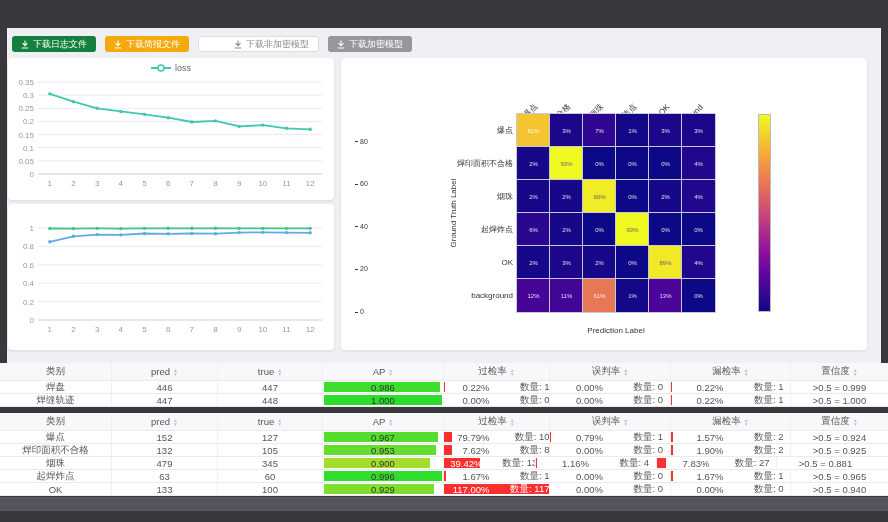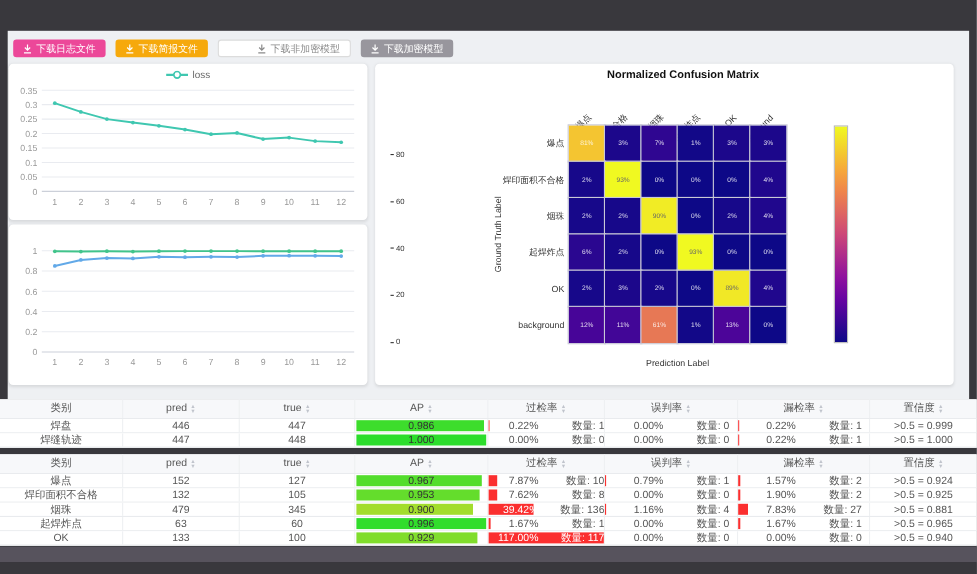--- a/index.html
+++ b/index.html
@@ -5,21 +5,21 @@
   * { margin:0; padding:0; box-sizing:border-box; }
   html,body { width:888px; height:522px; overflow:hidden; }
   body { position:relative; background:#39383d; font-family:"Liberation Sans","DejaVu Sans",sans-serif; }
 
   .panel-top { position:absolute; left:7px; top:28px; width:874px; height:335px; background:#eef0f3; }
 
   
   .toolbar { position:absolute; left:5px; top:8px; display:flex; gap:9px; }
   .btn { height:16px; display:flex; align-items:center; gap:4px; padding:0 9px; border:none; border-radius:3px;
          font-size:9px; font-family:inherit; cursor:pointer; white-space:nowrap; }
-  .btn.green { background:#ec4899; color:#fff; }
+  .btn.green { background:#15803d; color:#fff; }
   .btn.orange { background:#f6a90c; color:#fff; }
   .btn.plain { background:#fff; color:#8a8a8a; border:1px solid #dcdcdc;padding-left:35px; }
   .btn.gray { background:#98969d; color:#fff; }
 
   
   .card { position:absolute; background:#fff; border-radius:4px; box-shadow:0 1px 3px rgba(0,0,0,.10); }
   #card-loss { left:1px; top:30px; width:326px; height:142px; }
   #card-map  { left:1px; top:176px; width:326px; height:146px; }
   #card-cm   { left:334px; top:30px; width:526px; height:292px; }
 
@@ -197,21 +197,20 @@
         <circle cx="183.83333333333334" cy="13.52000000000001" r="1.7" fill="#62a9e8"></circle>
         <circle cx="207.5" cy="13.704000000000008" r="1.7" fill="#62a9e8"></circle>
         <circle cx="231.16666666666666" cy="12.600000000000009" r="1.7" fill="#62a9e8"></circle>
         <circle cx="254.83333333333334" cy="12.415999999999997" r="1.7" fill="#62a9e8"></circle>
         <circle cx="278.5" cy="12.600000000000009" r="1.7" fill="#62a9e8"></circle>
         <circle cx="302.1666666666667" cy="12.784000000000006" r="1.7" fill="#62a9e8"></circle>
       </svg>
   </div>
 
   <div class="card" id="card-cm">
-    <div class="cm-title">Normalized Confusion Matrix</div>
     <div id="cm-area">
         <div class="cm-row-label" style="top: 56px; height: 33px; line-height: 33px;">爆点</div>
         <div class="cm-col-anchor" style="left: 196px; top: 51px;">
           <span>爆点</span>
         </div>
         <div class="cm-row-label" style="top: 89px; height: 33px; line-height: 33px;">焊印面积不合格</div>
         <div class="cm-col-anchor" style="left: 229px; top: 51px;">
           <span>焊印面积不合格</span>
         </div>
         <div class="cm-row-label" style="top: 122px; height: 33px; line-height: 33px;">烟珠</div>
@@ -419,21 +418,21 @@
         <div class="td" style="width: 105px;">127</div>
         <div class="td" style="width: 121px;">
           <div class="ap-wrap">
             <div class="ap-bar" style="width: 96.7%; background: rgb(83, 221, 44);"></div>
             <div class="ap-label">0.967</div>
           </div>
         </div>
         <div class="td" style="width: 106px;">
           <div class="rate-bar" style="width: 7.87%;"></div>
           <div class="rate-text">
-            <span class="rate-pct">7.87%</span>
+            <span class="rate-pct">79.79%</span>
             <span class="rate-count">数量: 10</span>
           </div>
         </div>
         <div class="td" style="width: 121px;">
           <div class="rate-bar" style="width: 0.79%;"></div>
           <div class="rate-text">
             <span class="rate-pct">0.79%</span>
             <span class="rate-count">数量: 1</span>
           </div>
         </div>
@@ -481,21 +480,21 @@
       <div class="tr body">
         <div class="td" style="width: 112px;">烟珠</div>
         <div class="td" style="width: 106px;">479</div>
         <div class="td" style="width: 105px;">345</div>
         <div class="td" style="width: 121px;">
           <div class="ap-wrap">
             <div class="ap-bar" style="width: 90%; background: rgb(162, 221, 44);"></div>
             <div class="ap-label">0.900</div>
           </div>
         </div>
-        <div class="td" style="width: 106px;">
+        <div class="td" style="width: 92px;">
           <div class="rate-bar" style="width: 39.42%;"></div>
           <div class="rate-text">
             <span class="rate-pct" style="color: rgb(255, 255, 255);">39.42%</span>
             <span class="rate-count">数量: 136</span>
           </div>
         </div>
         <div class="td" style="width: 121px;">
           <div class="rate-bar" style="width: 1.16%;"></div>
           <div class="rate-text">
             <span class="rate-pct">1.16%</span>

